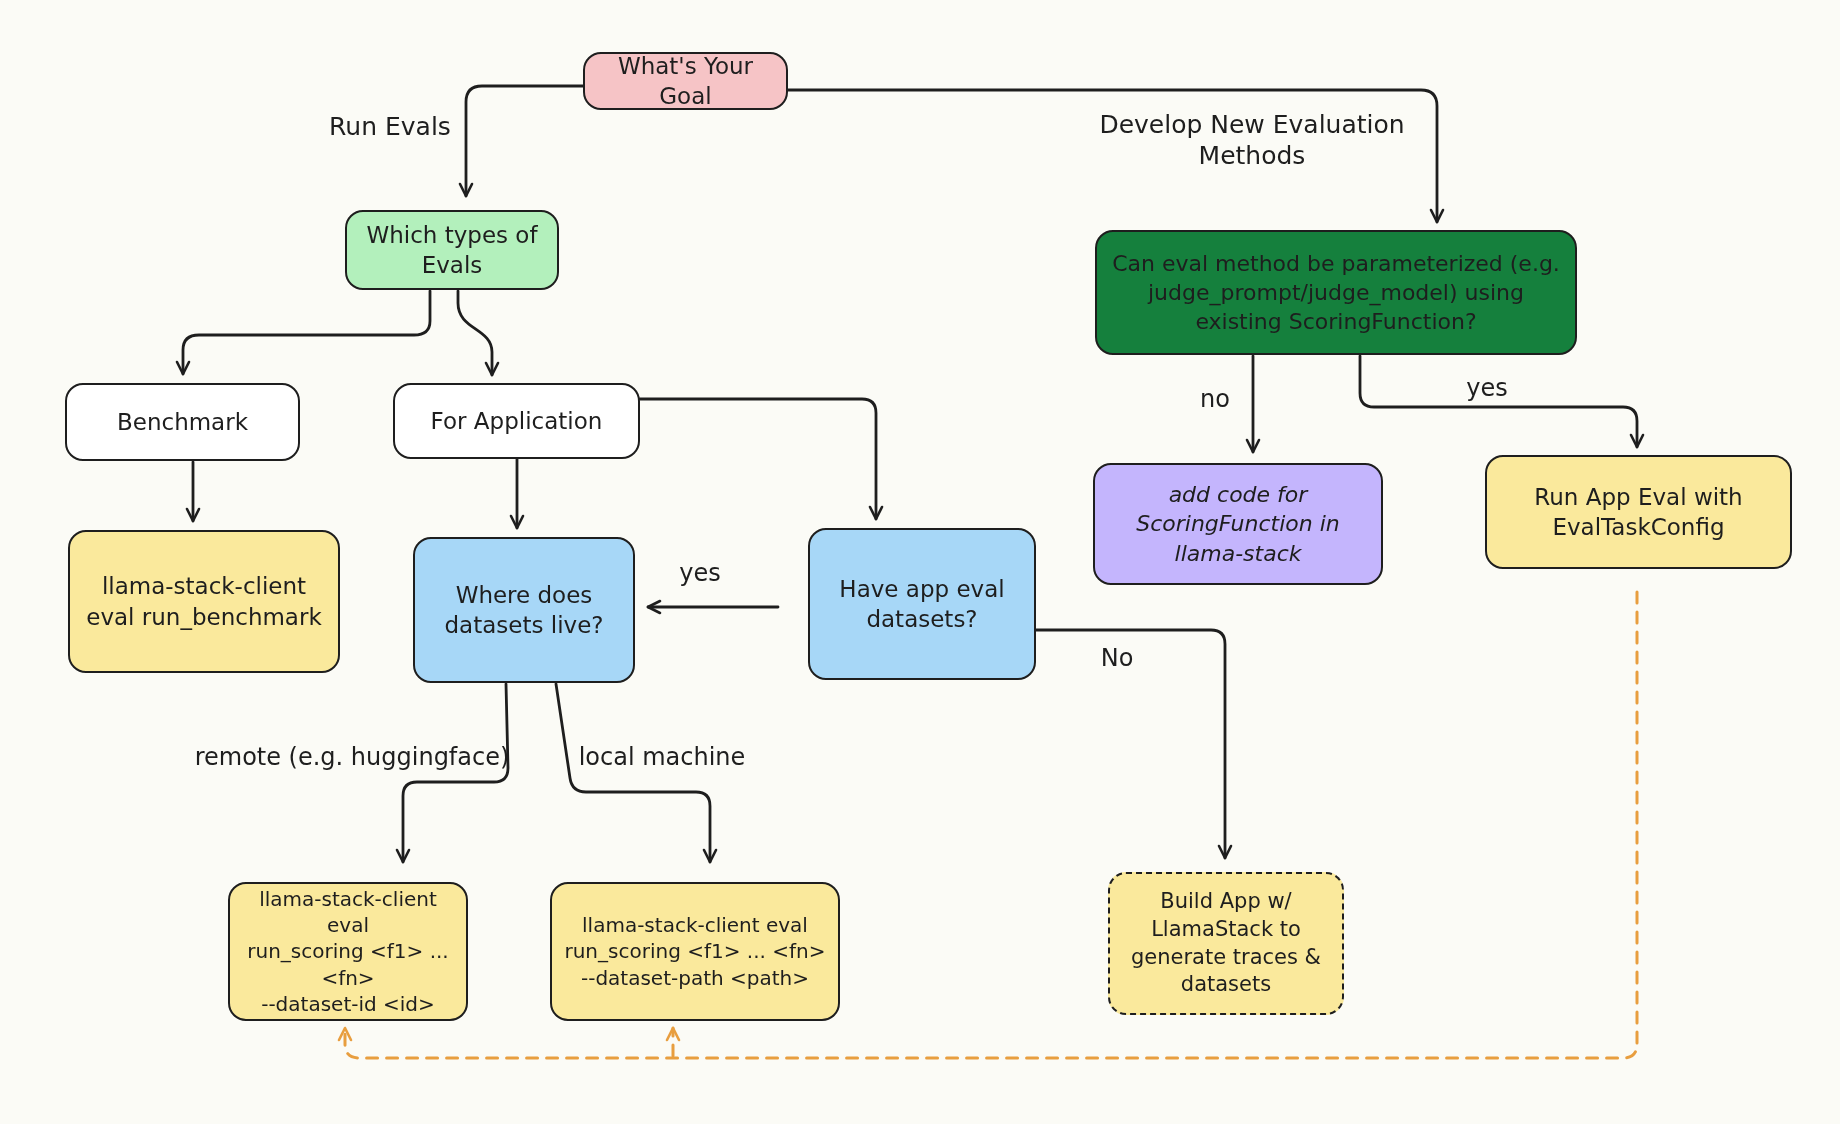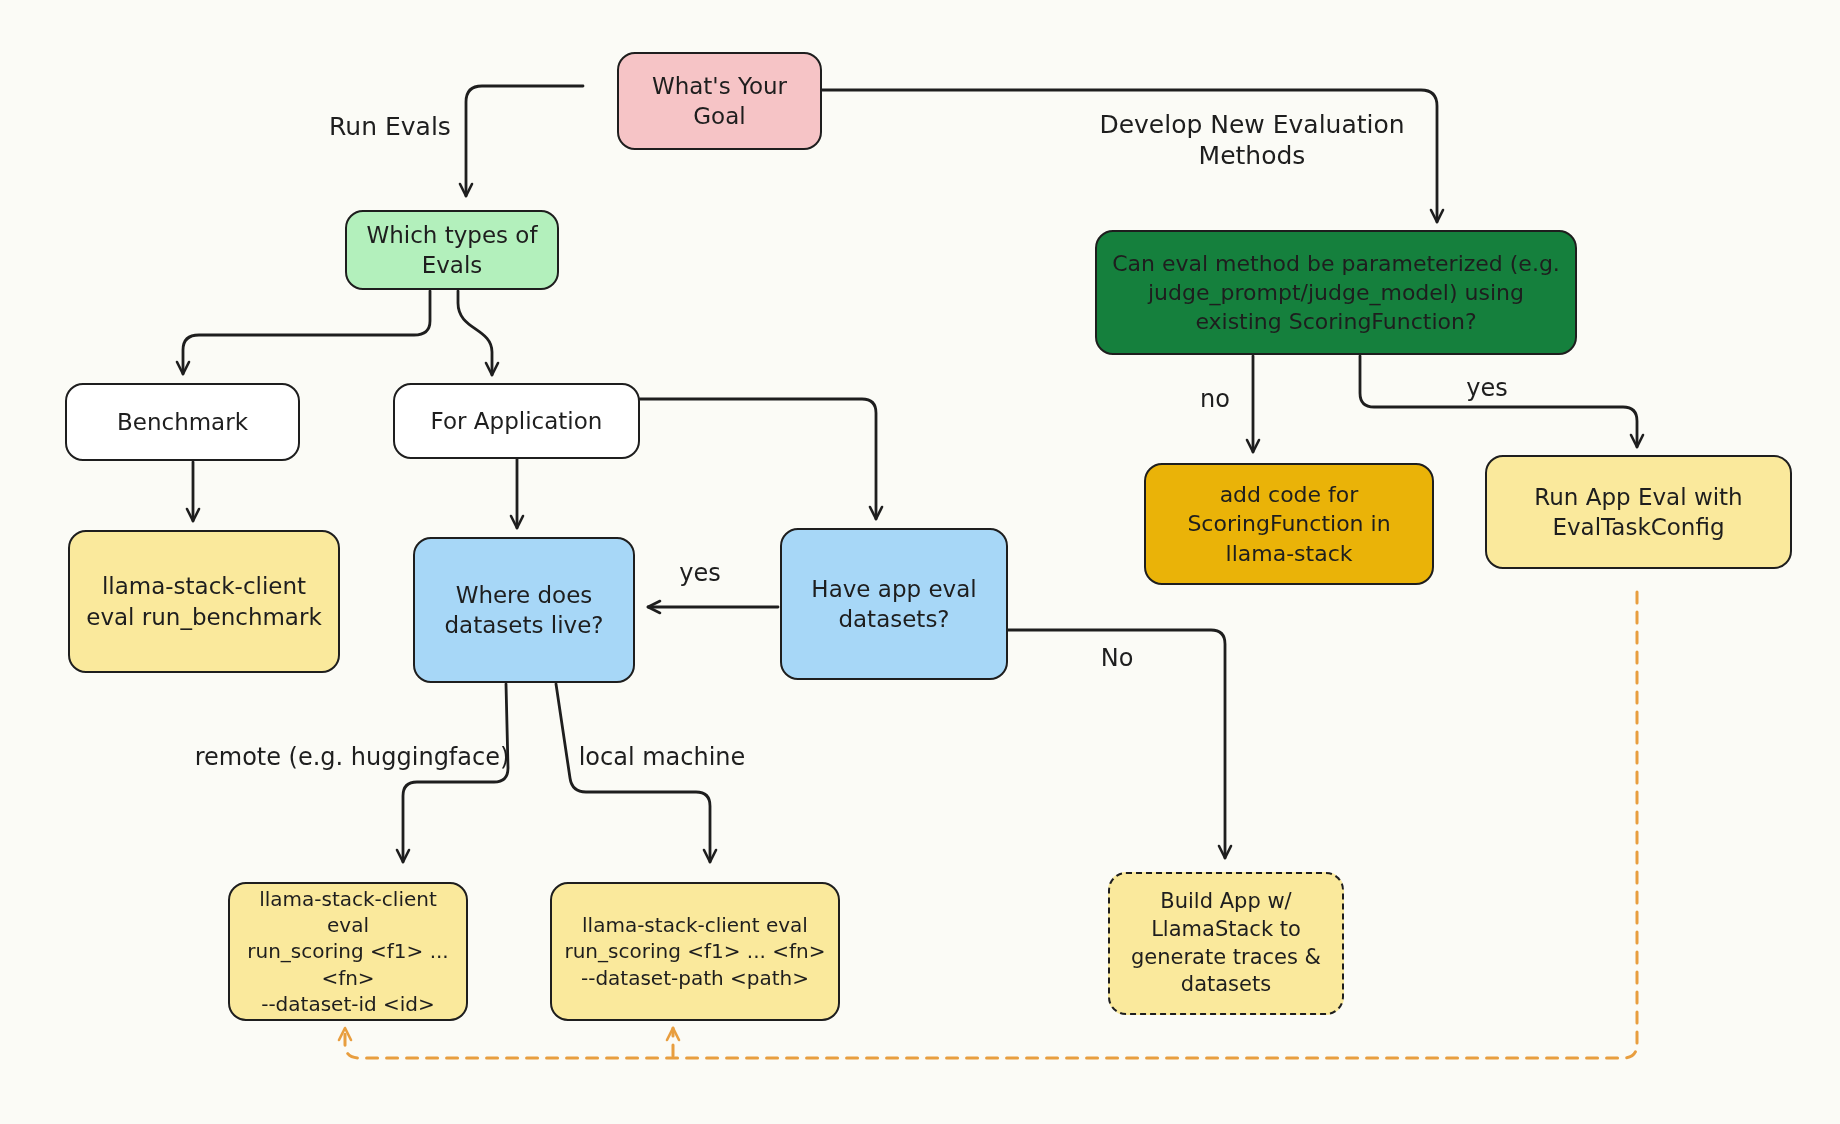--- a/index.html
+++ b/index.html
@@ -53,44 +53,44 @@
       <path d="M 1360 356 L 1360 393 Q 1360 407 1374 407 L 1623 407 Q 1637 407 1637 421 L 1637 447" marker-end="url(#ah-black)"></path>
       <path d="M 506 684 L 508 768 Q 508 782 494 782 L 417 782 Q 403 782 403 796 L 403 862" marker-end="url(#ah-black)"></path>
       <path d="M 556 684 L 570 778 Q 572 792 586 792 L 696 792 Q 710 792 710 806 L 710 862" marker-end="url(#ah-black)"></path>
     </g>
     <g fill="none" stroke="#e89e3f" stroke-width="3" stroke-linecap="round" stroke-linejoin="round" stroke-dasharray="11 9">
       <path d="M 1637 592 L 1637 1044 Q 1637 1058 1623 1058 L 359 1058 Q 345 1058 345 1044 L 345 1028" marker-end="url(#ah-orange)"></path>
       <path d="M 673 1056 L 673 1028" marker-end="url(#ah-orange)"></path>
     </g>
   </svg>
 
-  <div class="node" style="left: 617px; top: 52px; width: 205px; height: 98px; background-color: rgb(246, 196, 198);">What's Your
+  <div class="node" style="left: 583px; top: 52px; width: 205px; height: 58px; background-color: rgb(246, 196, 198);">What's Your
 Goal</div>
 
   <div class="node" style="left: 345px; top: 210px; width: 214px; height: 80px; background-color: rgb(179, 240, 188);">Which types of
 Evals</div>
 
   <div class="node" style="left: 65px; top: 383px; width: 235px; height: 78px; background-color: rgb(255, 255, 255);">Benchmark</div>
 
   <div class="node" style="left: 393px; top: 383px; width: 247px; height: 76px; background-color: rgb(255, 255, 255);">For Application</div>
 
   <div class="node" style="left: 68px; top: 530px; width: 272px; height: 143px; background-color: rgb(250, 233, 156);">llama-stack-client
 eval run_benchmark</div>
 
   <div class="node" style="left: 413px; top: 537px; width: 222px; height: 146px; background-color: rgb(167, 215, 247);">Where does
 datasets live?</div>
 
-  <div class="node" style="left: 780px; top: 528px; width: 228px; height: 152px; background-color: rgb(167, 215, 247);">Have app eval
+  <div class="node" style="left: 808px; top: 528px; width: 228px; height: 152px; background-color: rgb(167, 215, 247);">Have app eval
 datasets?</div>
 
   <div class="node fs22" style="left: 1095px; top: 230px; width: 482px; height: 125px; background-color: #15803d;">Can eval method be parameterized (e.g.
 judge_prompt/judge_model) using
 existing ScoringFunction?</div>
 
-  <div class="node fs22" style="left: 1144px; top: 463px; width: 290px; height: 122px; background-color: #eab308;">add code for
+  <div class="node fs22" style="left: 1093px; top: 463px; width: 290px; height: 122px; background-color: #c4b5fd; font-style: italic;">add code for
 ScoringFunction in
 llama-stack</div>
 
   <div class="node" style="left: 1485px; top: 455px; width: 307px; height: 114px; background-color: rgb(250, 233, 156);">Run App Eval with
 EvalTaskConfig</div>
 
   <div class="node fs20" style="left: 228px; top: 876px; width: 240px; height: 139px; background-color: rgb(250, 233, 156);">llama-stack-client eval
 run_scoring &lt;f1&gt; ... &lt;fn&gt;
 --dataset-id &lt;id&gt;</div>
 

